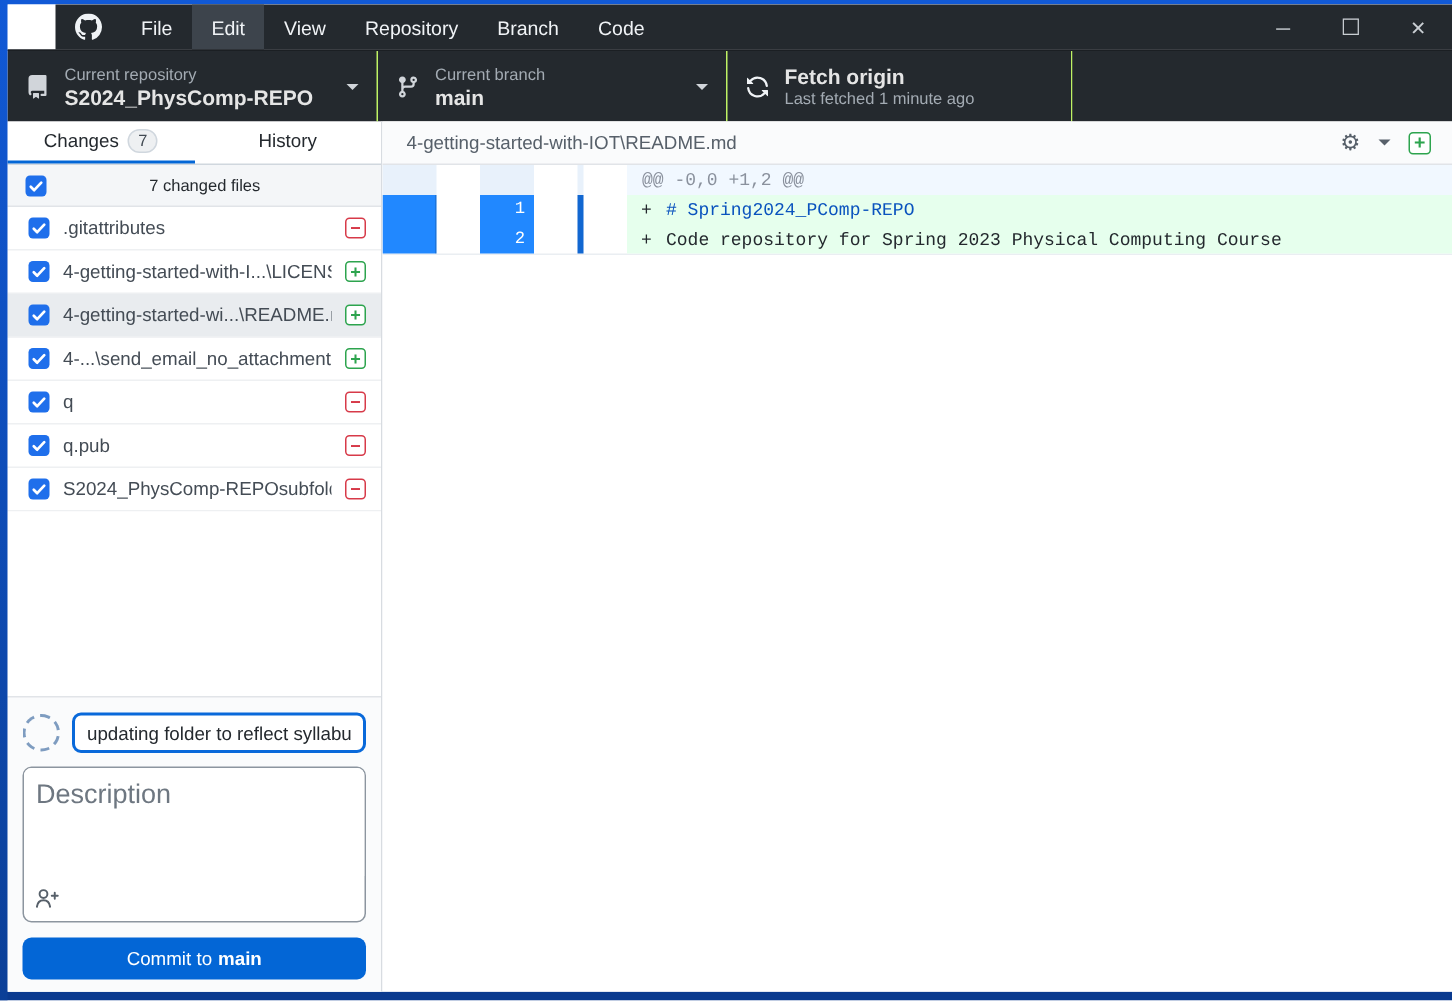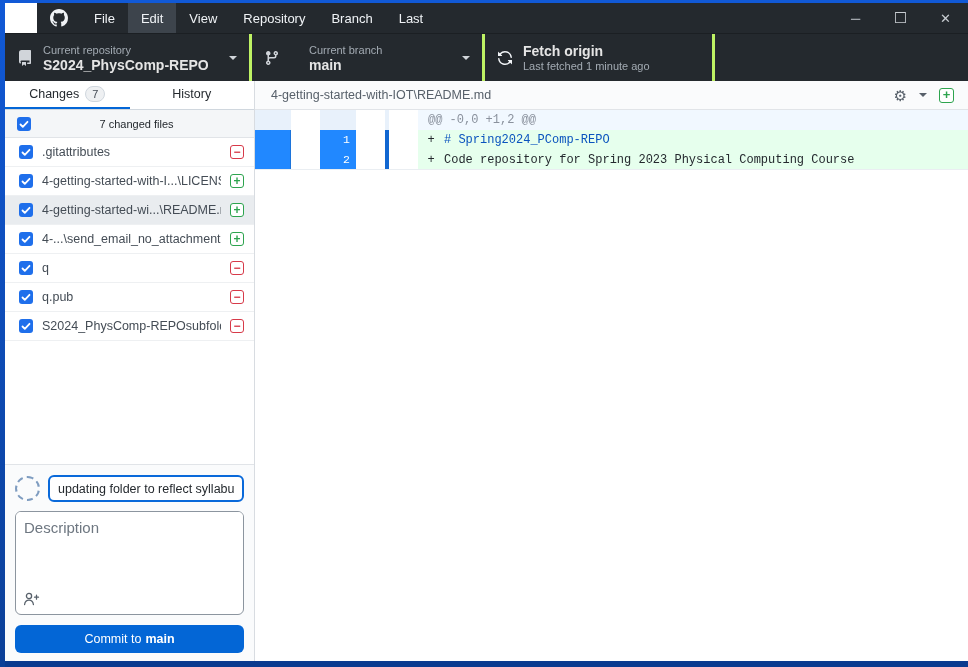--- a/index.html
+++ b/index.html
@@ -15,23 +15,23 @@
   
   .titlebar { height:30px; background:#24292e; display:flex; align-items:stretch; flex-shrink:0;margin-left:32px; }
   .octocat { width:44px; display:flex; align-items:center; justify-content:center; }
   .menu-item { color:#f0f3f6; font-size:13px; padding:0 13px; display:flex; align-items:center; cursor:default; }
   .menu-item.active { background:#3d444c; }
   .titlebar-spacer { flex:1; }
   .win-btn { width:45px; display:flex; align-items:center; justify-content:center; color:#c9ced3; font-size:13px; }
 
   
   .toolbar { height:48px; background:#24292e; border-top:1px solid #1b1f23; display:flex; flex-shrink:0; }
-  .tool-section { display:flex; align-items:center; padding:0 12px; border-right:3px solid #bef264; }
+  .tool-section { display:flex; align-items:center; padding:0 12px; border-right:1px solid #bef264; }
   .tool-section.repo { width:247px; }
-  .tool-section.branch { width:233px;gap:19px; }
+  .tool-section.branch { width:233px; }
   .tool-section.fetch { width:230px; }
   .tool-icon { margin-right:10px; display:flex; align-items:center; }
   .tool-text { flex:1; min-width:0; }
   .tool-label { font-size:11px; color:#a3abb3; line-height:14px; }
   .tool-value { font-size:14px; color:#e5e5e5; font-weight:bold; line-height:16px; white-space:nowrap; }
   .caret-down { width:0; height:0; border-left:4px solid transparent; border-right:4px solid transparent; border-top:4px solid #d1d5da; margin-left:8px; }
   .toolbar-fill { flex:1; background:#24292e; }
 
   
   .main { flex:1; display:flex; min-height:0; }
@@ -59,21 +59,21 @@
   .status-icon.removed::before { content:"−"; margin-top:-1px; }
 
   .sidebar-fill { flex:1; background:#fff; }
 
   
   .commit-panel { border-top:1px solid #e1e4e8; background:#fafbfc; padding:10px 10px 8px 10px; flex-shrink:0; }
   .summary-row { display:flex; align-items:center; gap:8px; }
   .avatar { width:25px; height:25px; border-radius:50%; border:2px dashed #7e9cc0; flex-shrink:0; }
   .summary-input { flex:1; height:27px; border:2px solid #0969da; border-radius:6px; padding:0 8px; font-size:12.5px; font-family:"Liberation Sans",sans-serif; color:#24292e; outline:none; min-width:0; }
   .desc-box { margin-top:9px; height:104px; background:#fff; border:1px solid #8c959f; border-radius:6px; position:relative; overflow:hidden; }
-  .desc-input { width:100%; height:72px; border:none; resize:none; outline:none; padding:7px 8px; font-size:15px; font-family:"Liberation Sans",sans-serif; color:#be185d; }
+  .desc-input { width:100%; height:72px; border:none; resize:none; outline:none; padding:7px 8px; font-size:18px; font-family:"Liberation Sans",sans-serif; color:#be185d; }
   .desc-input::placeholder { color:#6e7781; }
   .coauthor-btn { position:absolute; left:7px; bottom:6px; width:20px; height:18px; display:flex; align-items:center; }
   .commit-btn { margin-top:10px; width:100%; height:28px; background:#0366d6; border:none; border-radius:6px; color:#fff; font-size:12.5px; font-family:"Liberation Sans",sans-serif; display:flex; align-items:center; justify-content:center; gap:4px; }
   .commit-btn .branch-bold { font-weight:bold; }
 
   
   .diff-pane { flex:1; display:flex; flex-direction:column; min-width:0; background:#fff; }
   .diff-header { height:29px; background:#fafbfc; border-bottom:1px solid #e1e4e8; display:flex; align-items:center; padding:0 14px 0 16px; flex-shrink:0; }
   .diff-path { flex:1; font-size:12.5px; color:#57606a; white-space:nowrap; overflow:hidden; }
   .diff-header-actions { display:flex; align-items:center; gap:6px; }
@@ -120,21 +120,21 @@
       <div class="menu-item">
           <span>View</span>
         </div>
       <div class="menu-item">
           <span>Repository</span>
         </div>
       <div class="menu-item">
           <span>Branch</span>
         </div>
       <div class="menu-item">
-          <span>Last</span>
+          <span>Code</span>
         </div>
       <div class="titlebar-spacer"></div>
       <div class="win-btn">
           <span>─</span>
         </div>
       <div class="win-btn" style="font-size:15px;">
           <span>☐</span>
         </div>
       <div class="win-btn">
           <span>✕</span>

